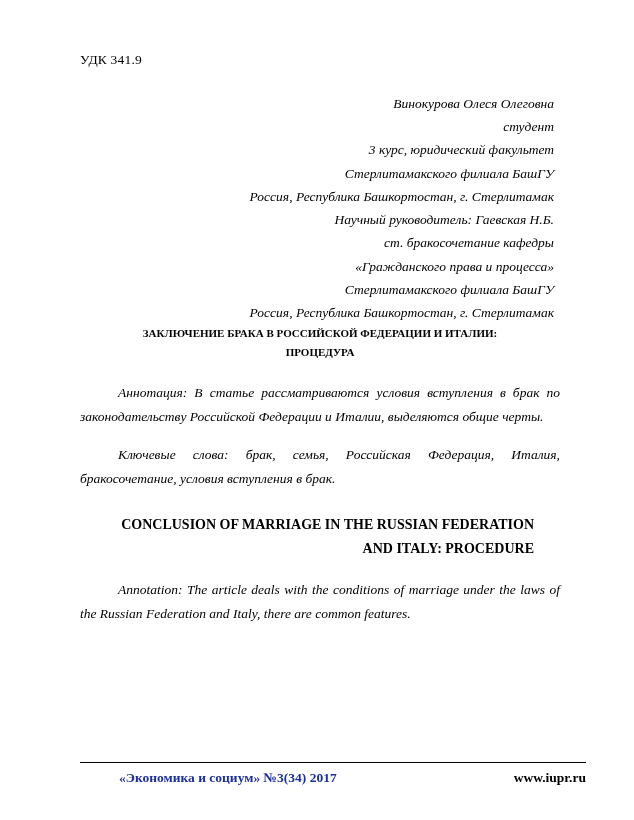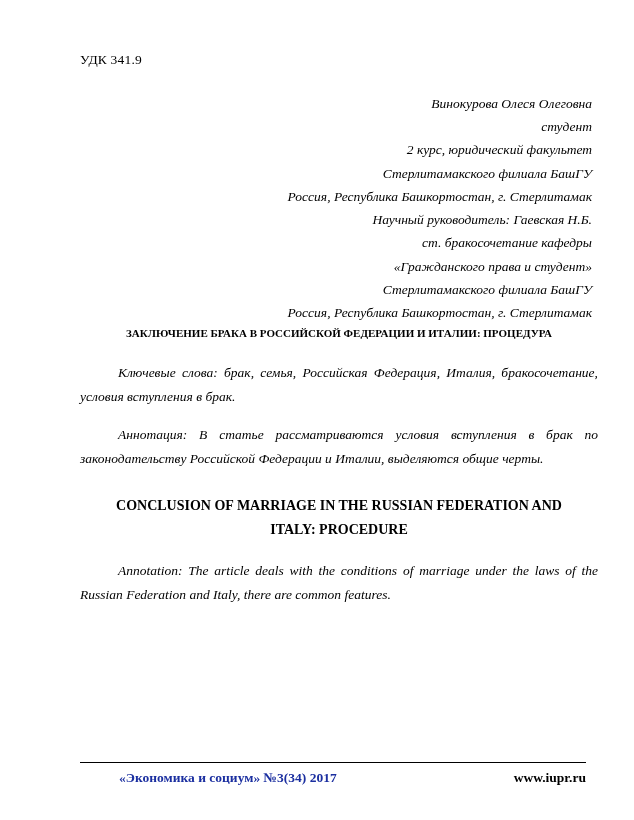--- a/index.html
+++ b/index.html
@@ -12,21 +12,21 @@
     background: #ffffff;
     font-family: "Liberation Serif", serif;
     color: #000000;
     overflow: hidden;
   }
   .page {
     position: relative;
     width: 634px;
     height: 814px;
     box-sizing: border-box;
-    padding: 52px 36px 0 80px;
+    padding: 52px 74px 0 80px;
   }
   .udk {
     font-size: 13.5px;
     font-family: "Liberation Serif", serif;
     margin-bottom: 24px;
     letter-spacing: 0.2px;
   }
   .author-block {
     text-align: right;
     font-style: italic;
@@ -50,21 +50,21 @@
     font-size: 13.5px;
     line-height: 1.78;
     text-align: justify;
     text-indent: 38px;
     margin: 0 0 14px 0;
   }
   .para.italic {
     font-style: italic;
   }
   .title-en {
-    text-align: center;
+    text-align: right;
     font-weight: bold;
     font-size: 14px;
     line-height: 1.75;
     margin-top: 22px;
     margin-bottom: 16px;
     padding: 0 26px;
   }
   .footer {
     position: absolute;
     left: 80px;
@@ -90,35 +90,35 @@
 </head>
 <body>
 
 <div class="page">
 
   <div class="udk">УДК 341.9</div>
 
   <div class="author-block">
     <div>Винокурова Олеся Олеговна</div>
     <div>студент</div>
-    <div>2 курс, юридический факультет</div>
+    <div>3 курс, юридический факультет</div>
     <div>Стерлитамакского филиала БашГУ</div>
     <div>Россия, Республика Башкортостан, г. Стерлитамак</div>
     <div>Научный руководитель: Гаевская Н.Б.</div>
     <div>ст. бракосочетание кафедры</div>
-    <div>«Гражданского права и студент»</div>
+    <div>«Гражданского права и процесса»</div>
     <div>Стерлитамакского филиала БашГУ</div>
     <div>Россия, Республика Башкортостан, г. Стерлитамак</div>
   </div>
 
   <div class="title-ru">ЗАКЛЮЧЕНИЕ БРАКА В РОССИЙСКОЙ ФЕДЕРАЦИИ И ИТАЛИИ: ПРОЦЕДУРА</div>
 
+  <p class="para italic">Аннотация: В статье рассматриваются условия вступления в брак по законодательству Российской Федерации и Италии, выделяются общие черты.</p>
+
   <p class="para italic">Ключевые слова: брак, семья, Российская Федерация, Италия, бракосочетание, условия вступления в брак.</p>
-
-  <p class="para italic">Аннотация: В статье рассматриваются условия вступления в брак по законодательству Российской Федерации и Италии, выделяются общие черты.</p>
 
   <div class="title-en">CONCLUSION OF MARRIAGE IN THE RUSSIAN FEDERATION AND ITALY: PROCEDURE</div>
 
   <p class="para italic">Annotation: The article deals with the conditions of marriage under the laws of the Russian Federation and Italy, there are common features.</p>
 
 
   <div class="footer">
     <div class="footer-rule"></div>
     <div class="footer-row">
       <span class="footer-left">«Экономика и социум» №3(34) 2017</span>

